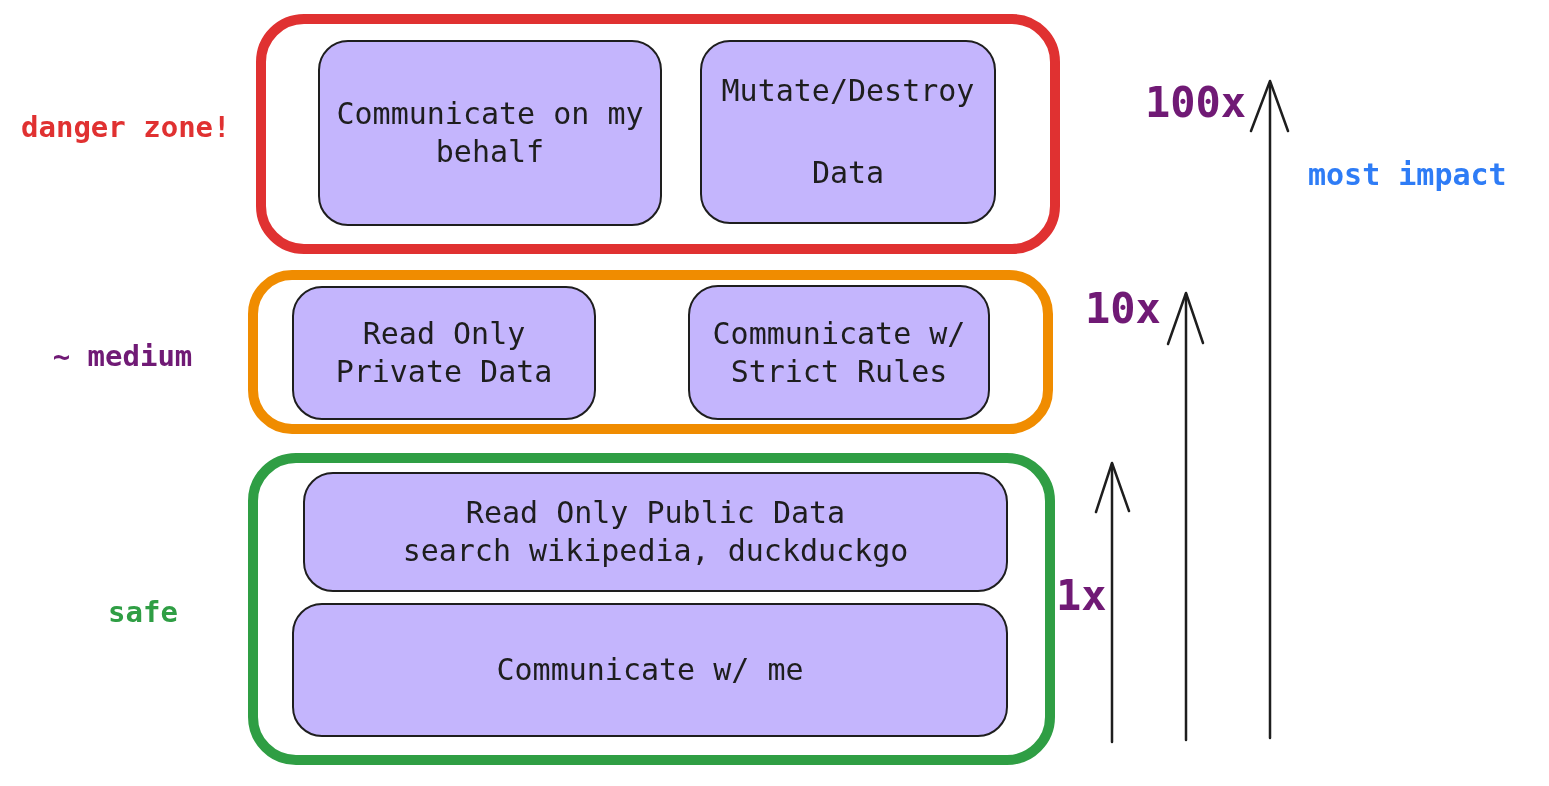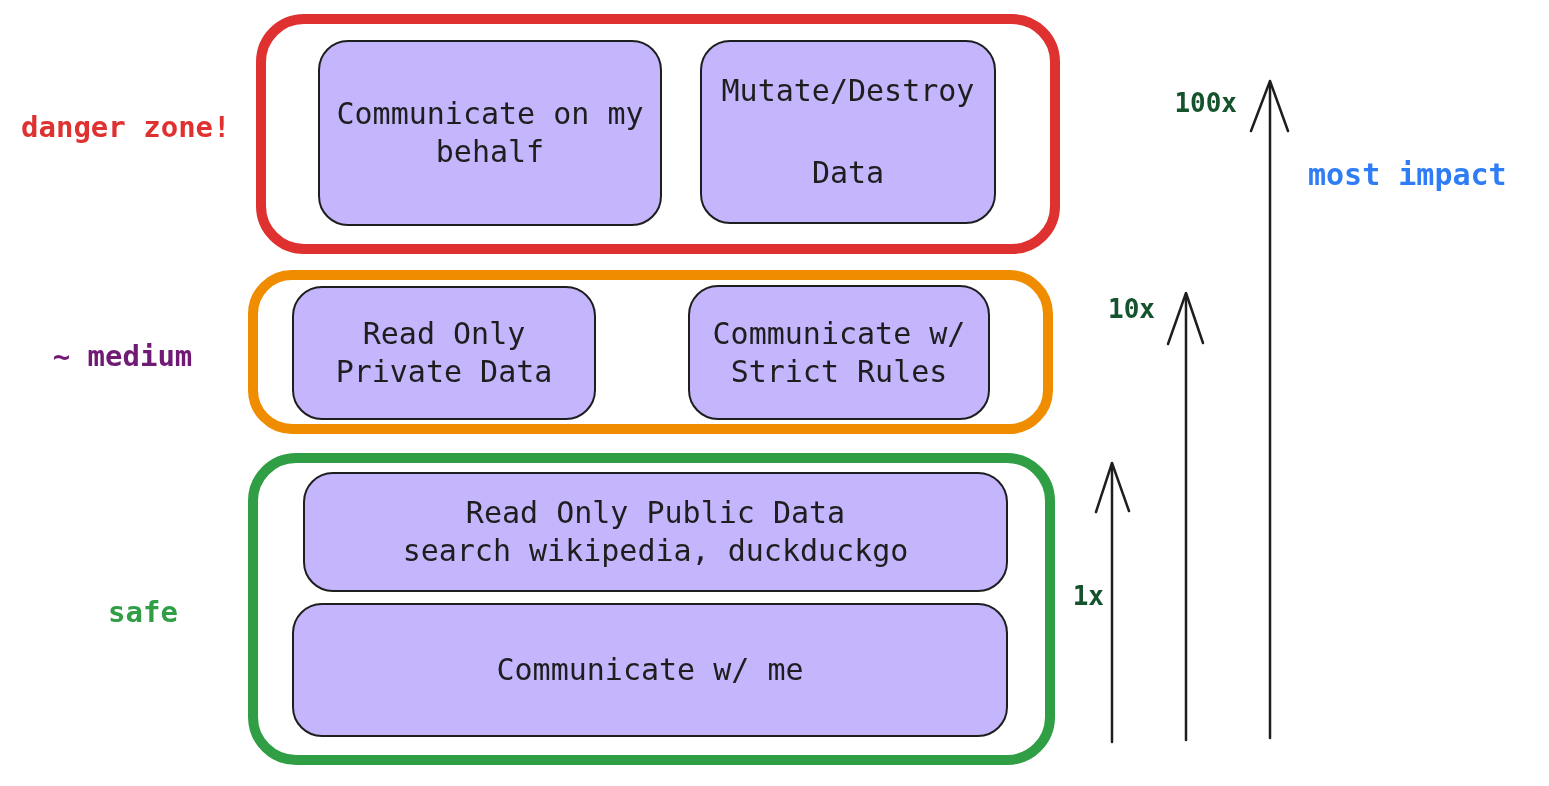--- a/index.html
+++ b/index.html
@@ -71,24 +71,24 @@
     text-align: center;
     white-space: nowrap;
   }
   .zone-label-danger { left: 21px; top: 108px; width: 200px; color: #e03131; }
   .zone-label-medium { left: 40px; top: 337px; width: 165px; color: #701a75; }
   .zone-label-safe   { left: 88px; top: 593px; width: 110px; color: #2f9e44; }
 
   
   .mult-label {
     position: absolute;
-    font-size: 26px;
+    font-size: 42px;
     font-weight: bold;
     line-height: 40px;
-    color: #14532d;
+    color: #701a75;
     text-align: right;
     white-space: nowrap;
   }
   .mult-100x { left: 1145px; top: 83px;  width: 92px; }
   .mult-10x  { left: 1085px; top: 289px; width: 70px; }
   .mult-1x   { left: 1056px; top: 576px; width: 48px; }
 
   
   .impact-label {
     position: absolute;

